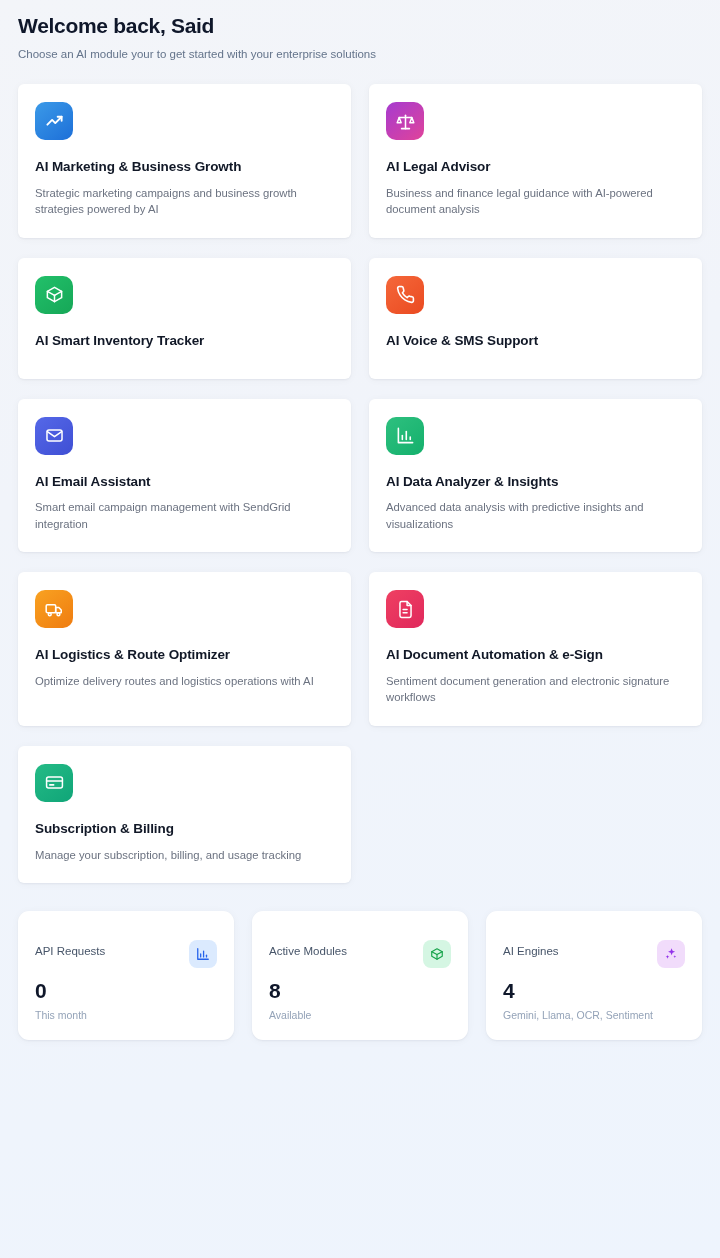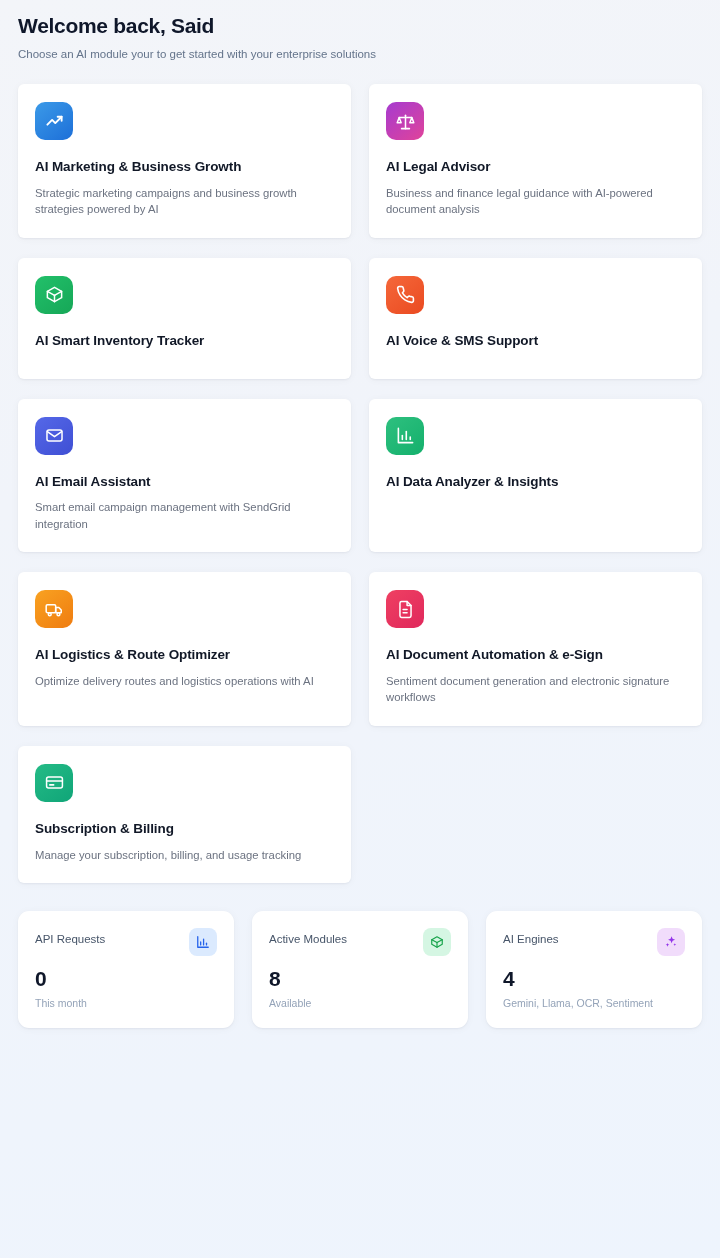--- a/index.html
+++ b/index.html
@@ -96,21 +96,21 @@
 
   
   .stats-grid {
     display: grid;
     grid-template-columns: repeat(3, 1fr);
     column-gap: 18px;
   }
   .stat-card {
     background: #ffffff;
     border-radius: 11px;
-    padding: 17px 17px 18px 17px;
+    padding: 29px 17px 18px 17px;
     box-sizing: border-box;
     box-shadow: 0 1px 2px rgba(15, 23, 42, 0.05),
                 0 1px 8px rgba(15, 23, 42, 0.04);
   }
   .stat-top {
     display: flex;
     align-items: flex-start;
     justify-content: space-between;
     margin-bottom: 12px;
   }
@@ -218,20 +218,21 @@
     <div class="module-card">
       <div class="module-icon g-emerald">
         <svg viewBox="0 0 24 24" fill="none" stroke="#ffffff" stroke-width="2" stroke-linecap="round" stroke-linejoin="round">
           <polyline points="3 3 3 21 21 21"></polyline>
           <line x1="8" y1="17" x2="8" y2="12"></line>
           <line x1="13" y1="17" x2="13" y2="7"></line>
           <line x1="18" y1="17" x2="18" y2="14"></line>
         </svg>
       </div>
       <div class="module-title">AI Data Analyzer &amp; Insights</div>
+      <div class="module-desc">Advanced data analysis with predictive insights and visualizations</div>
     </div>
 
     <div class="module-card">
       <div class="module-icon g-amber">
         <svg viewBox="0 0 24 24" fill="none" stroke="#ffffff" stroke-width="1.9" stroke-linecap="round" stroke-linejoin="round">
           <rect x="1.5" y="6" width="12" height="10" rx="1.5"></rect>
           <path d="M13.5 9.5h4l3 3.2V16h-7z"></path>
           <circle cx="6" cy="18" r="1.8"></circle>
           <circle cx="17" cy="18" r="1.8"></circle>
         </svg>

